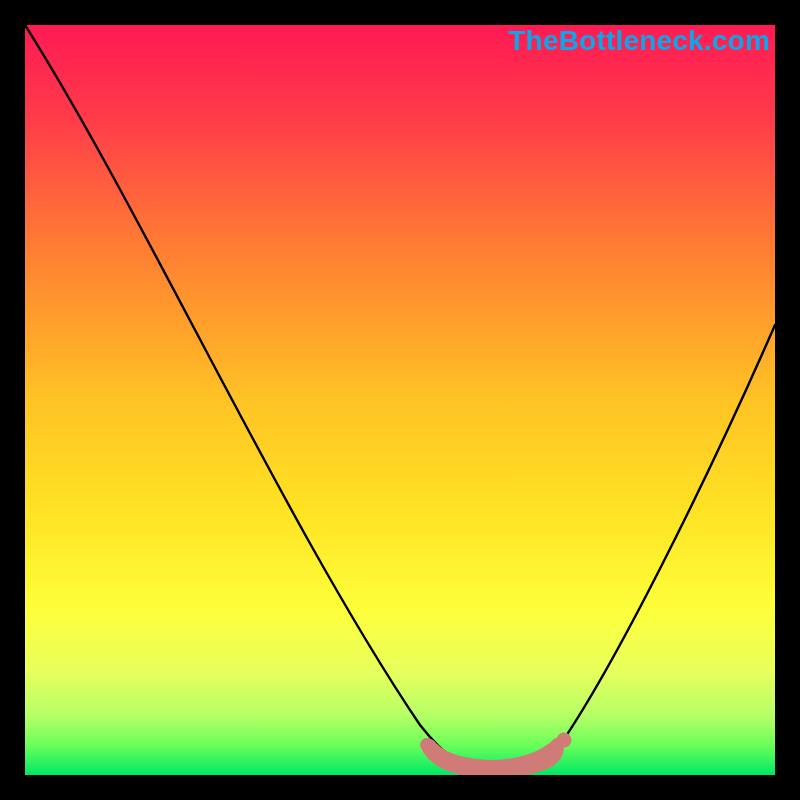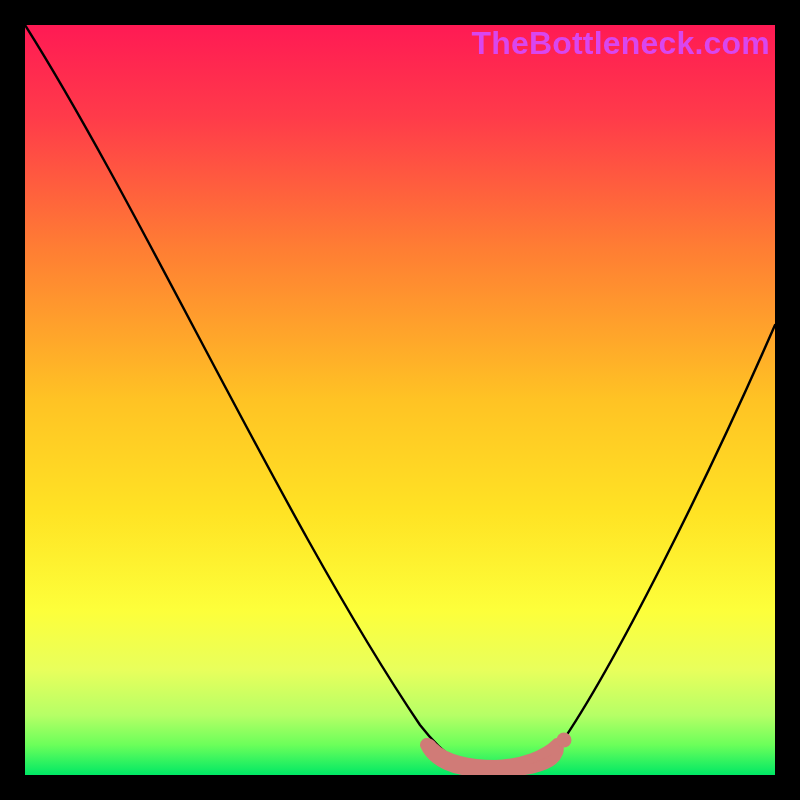--- a/index.html
+++ b/index.html
@@ -22,23 +22,23 @@
     top: 25px;
     width: 750px;
     height: 750px;
     overflow: hidden;
   }
   .watermark {
     position: absolute;
     top: 0;
     right: 5px;
     font-family: Arial, Helvetica, sans-serif;
-    font-size: 32px;
+    font-size: 28px;
     font-weight: 600;
-    color: #d946ef;
+    color: #0ea5e9;
     letter-spacing: 0.2px;
     user-select: none;
   }
   svg {
     display: block;
   }
 </style>
 </head>
 <body>
 

